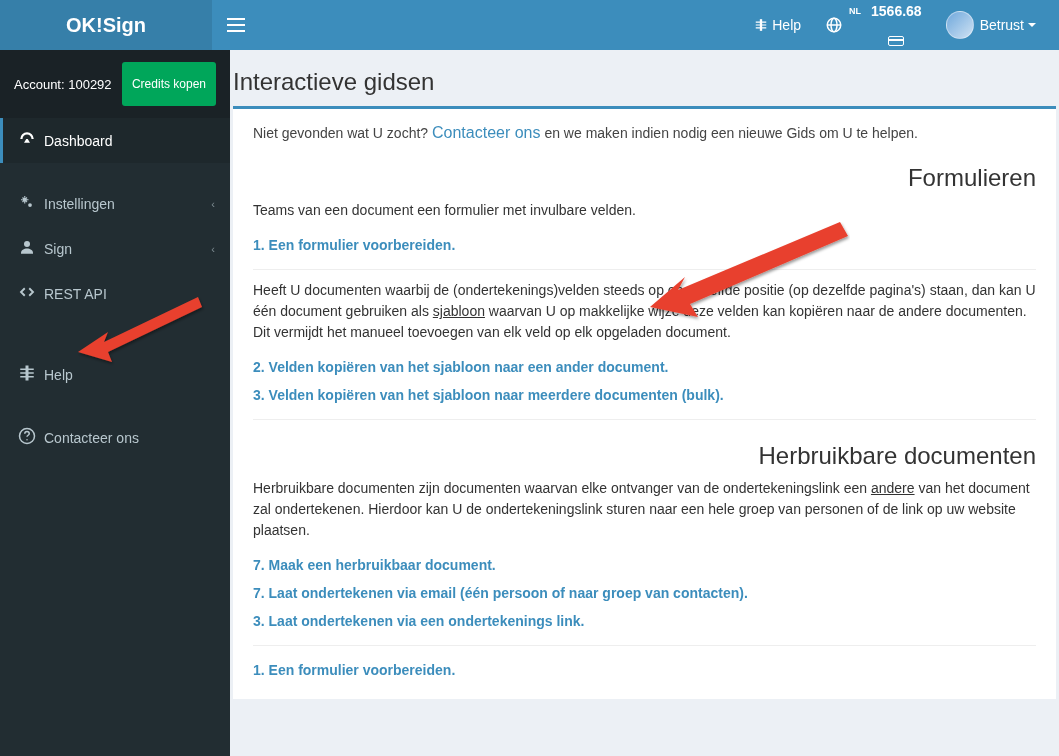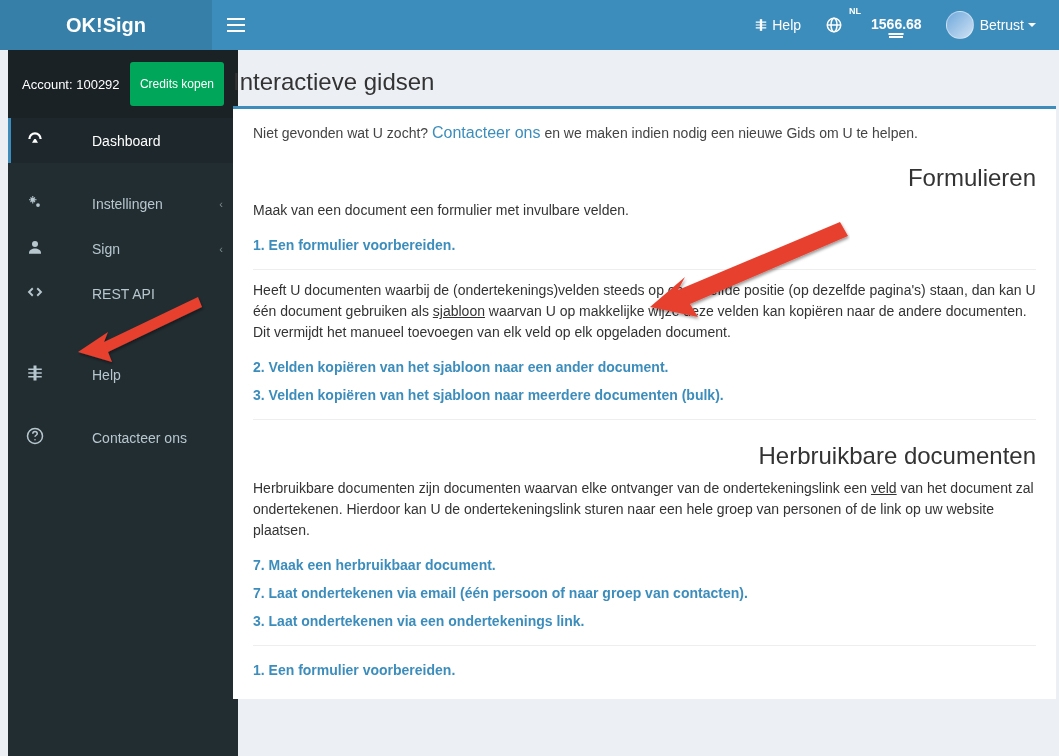--- a/index.html
+++ b/index.html
@@ -45,38 +45,38 @@
 .nav-right {
   margin-left: auto;
   display: flex;
   align-items: center;
   padding-right: 15px;
   gap: 8px;
 }
 .nav-right .item {
   display: flex;
   align-items: center;
-  padding: 17px 8px;
+  padding: 4px 8px;
   height: 50px;
   font-size: 14px;
   cursor: pointer;
 }
 .nav-right .item svg { fill: #fff; margin-right: 4px; }
 .globe-wrap { position: relative; padding: 0 8px; }
 .globe-label { position: absolute; top: 6px; right: -6px; font-size: 9px; font-weight: bold; }
-.credits-box { font-size: 9px; font-weight: bold; line-height: 1; text-align: right; display: flex; flex-direction: column; align-items: center; }
+.credits-box { font-size: 9px; font-weight: bold; line-height: 1; text-align: right; display: flex; flex-direction: column; align-items: center; justify-content: space-between; }
 .credits-box .card { width: 16px; height: 10px; border: 1.5px solid #fff; border-radius: 2px; margin-top: 2px; position: relative; }
 .credits-box .card::after { content:""; position:absolute; left:0; right:0; top:2px; height:2px; background:#fff; }
 .avatar-circle { width: 28px; height: 28px; border-radius: 50%; background: linear-gradient(135deg,#6fa8dc,#cfe2f3); display:inline-block; vertical-align:middle; margin-right:6px; border: 1px solid rgba(255,255,255,0.4); }
 .caret-down { display:inline-block; width:0; height:0; border-left:4px solid transparent; border-right:4px solid transparent; border-top:4px solid #fff; margin-left:4px; vertical-align:middle; }
 
 
 .sidebar {
   position: absolute;
-  left: 8px; top: 50px; bottom: 0;
+  left: 0; top: 50px; bottom: 0;
   width: 230px;
   background: #222d32;
   color: #b8c7ce;
 }
 .account-row {
   display: flex;
   align-items: center;
   justify-content: space-between;
   padding: 12px 14px;
   font-size: 13px;
@@ -92,21 +92,20 @@
   border-radius: 3px;
   cursor: pointer;
 }
 .side-item {
   display: flex;
   align-items: center;
   padding: 12px 15px;
   cursor: pointer;
   border-left: 3px solid transparent;
   position: relative;
-  gap: 40px;
 }
 .side-item.active { background: #1e282c; border-left-color: #3c8dbc; color: #fff; }
 .side-item .icon { width: 18px; margin-right: 8px; flex-shrink:0; }
 .side-item .chev { margin-left: auto; font-size: 11px; opacity:0.6; }
 .side-gap { height: 18px; }
 
 
 .main {
   position: absolute;
   left: 230px; top: 50px; right: 0; bottom: 0;
@@ -244,34 +243,34 @@
 </div>
 
 <div class="main">
   <h1 class="page-title">Interactieve gidsen</h1>
   <div class="content-box">
     <p class="not-found-line">
       <span>Niet gevonden wat U zocht? </span><a class="contact-link">Contacteer ons</a><span> en we maken indien nodig een nieuwe Gids om U te helpen.</span>
     </p>
 
     <h2 class="section-h">Formulieren</h2>
-    <p class="section-p">Maak van een document een formulier met invulbare velden.</p>
+    <p class="section-p">Teams van een document een formulier met invulbare velden.</p>
     <a class="link-item">1. Een formulier voorbereiden.</a>
     <hr class="sec-divider">
 
     <p class="section-p">
       <span>Heeft U documenten waarbij de (ondertekenings)velden steeds op op dezelfde positie (op dezelfde pagina's) staan, dan kan U één document gebruiken als </span><span class="inline-link">sjabloon</span><span> waarvan U op makkelijke wijze deze velden kan kopiëren naar de andere documenten. Dit vermijdt het manueel toevoegen van elk veld op elk opgeladen document.</span>
     </p>
     <a class="link-item">2. Velden kopiëren van het sjabloon naar een ander document.</a>
     <a class="link-item">3. Velden kopiëren van het sjabloon naar meerdere documenten (bulk).</a>
     <hr class="sec-divider">
 
     <h2 class="section-h">Herbruikbare documenten</h2>
     <p class="section-p">
-      <span>Herbruikbare documenten zijn documenten waarvan elke ontvanger van de ondertekeningslink een </span><span class="inline-link">veld</span><span> van het document zal ondertekenen. Hierdoor kan U de ondertekeningslink sturen naar een hele groep van personen of de link op uw website plaatsen.</span>
+      <span>Herbruikbare documenten zijn documenten waarvan elke ontvanger van de ondertekeningslink een </span><span class="inline-link">andere</span><span> van het document zal ondertekenen. Hierdoor kan U de ondertekeningslink sturen naar een hele groep van personen of de link op uw website plaatsen.</span>
     </p>
     <a class="link-item">7. Maak een herbruikbaar document.</a>
     <a class="link-item">7. Laat ondertekenen via email (één persoon of naar groep van contacten).</a>
     <a class="link-item">3. Laat ondertekenen via een ondertekenings link.</a>
     <hr class="sec-divider">
 
     <a class="link-item">1. Een formulier voorbereiden.</a>
   </div>
 </div>
 

